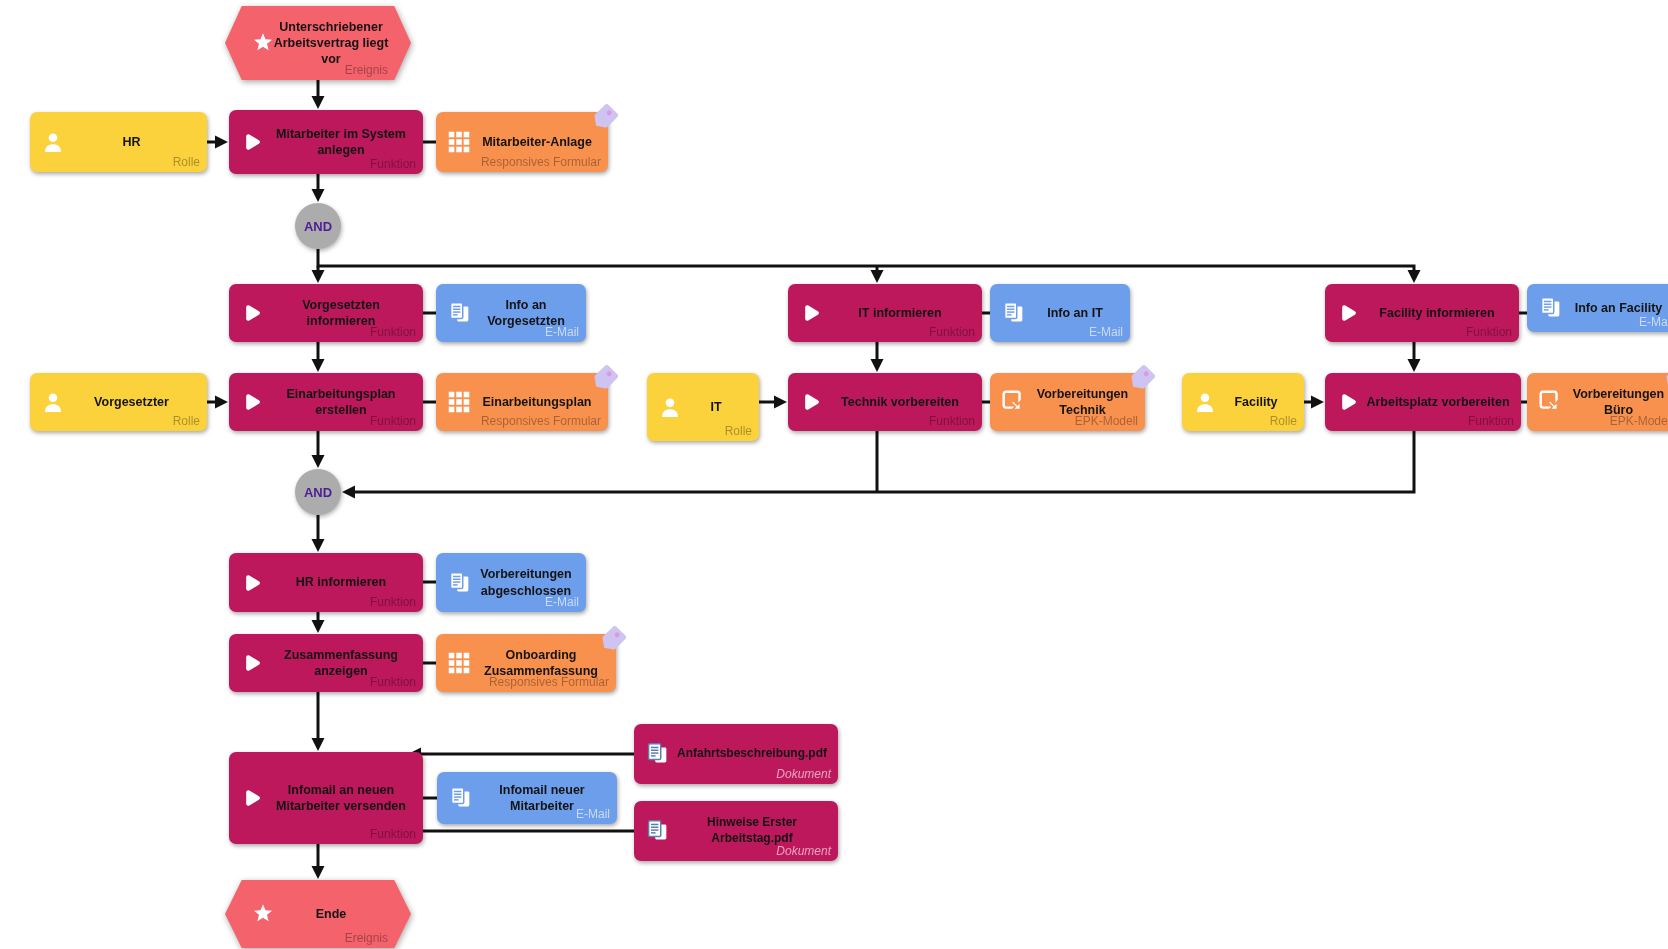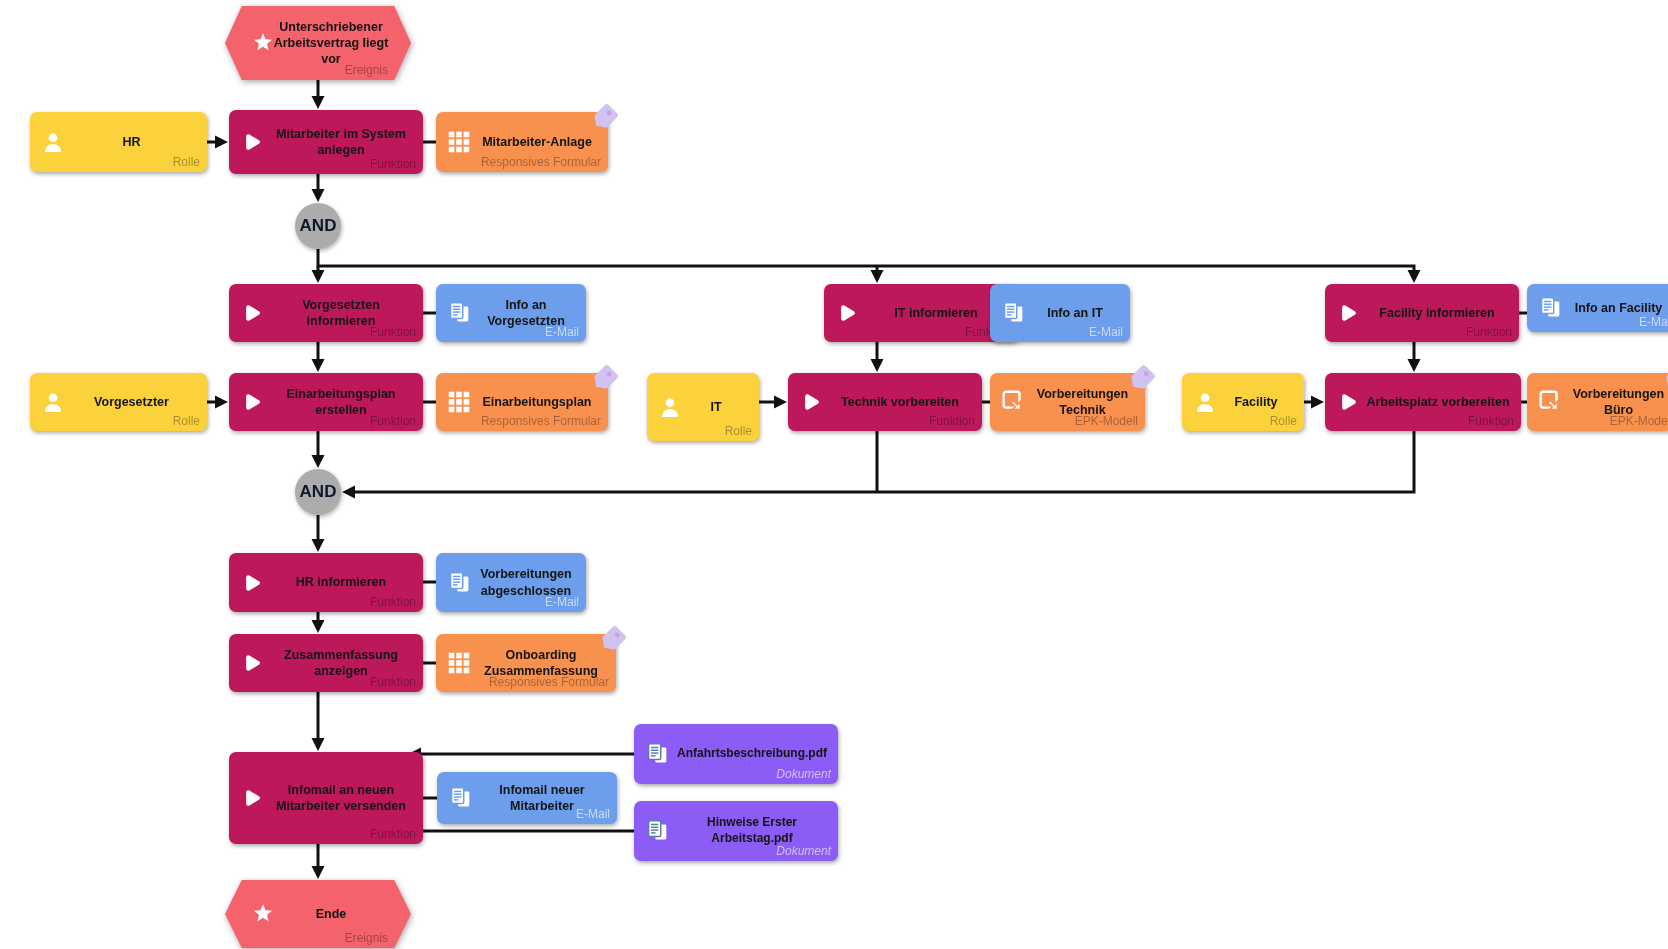--- a/index.html
+++ b/index.html
@@ -15,28 +15,28 @@
   .typelabel{position:absolute;right:7px;bottom:3px;font-size:12px;color:rgba(0,0,0,.33);}
   .icon{position:absolute;left:9px;top:50%;transform:translateY(-50%);width:28px;height:28px;}
   .function{background:#be185d;padding-left:16px;}
   .role{background:#FBD23C;}
   .role .title{padding-left:34px;padding-right:8px;border-radius:15px;}
   .form,.epk{background:#F9914E;}
   .email{background:#6D9EEB;}
   .email .title{padding:4px 8px 4px 38px;}
   .email .icon{color:#6D9EEB;}
   .email .typelabel{color:rgba(255,255,255,.62);}
-  .doc{background:#8b5cf6;}
+  .doc{background:#be185d;}
   .doc .title{font-size:12px;padding:4px 6px 4px 38px;}
   .doc .icon{color:#5B7CB0;}
   .doc .typelabel{color:rgba(255,255,255,.6);font-style:italic;}
   .epk .icon{color:#F9914E;}
   .tagbadge{position:absolute;top:-10px;right:-12px;width:30px;height:30px;z-index:2;}
   .gateway{width:46px;height:46px;border-radius:50%;background:#ACACAC;display:flex;align-items:center;
-           justify-content:center;font-weight:bold;font-size:17px;color:#0f172a;
+           justify-content:center;font-weight:bold;font-size:13px;color:#4c1d95;
            box-shadow:1px 2px 4px rgba(0,0,0,.3);}
   .hexwrap{filter:drop-shadow(1px 2px 3px rgba(0,0,0,.35));}
   .hex{position:relative;width:100%;height:100%;background:#F4626C;
        clip-path:polygon(0% 50%,9% 0%,91% 0%,100% 50%,91% 100%,9% 100%);}
   .hex .title{padding:4px 20px 4px 46px;}
   .hex .typelabel{right:23px;}
   .hex .icon{left:24px;}
 </style>
 </head>
 <body>
@@ -178,21 +178,21 @@
     <div class="title">Vorgesetzten informieren</div>
     <div class="typelabel">Funktion</div>
   </div>
   <div class="node email" style="left:414px;top:284px;width:150px;height:58px">
     <svg class="icon" viewBox="0 0 30 30">
         <use href="#sym-pages"></use>
       </svg>
     <div class="title">Info an Vorgesetzten</div>
     <div class="typelabel">E-Mail</div>
   </div>
-  <div class="node function" style="left:802px;top:284px;width:178px;height:58px">
+  <div class="node function" style="left:766px;top:284px;width:178px;height:58px">
     <svg class="icon" viewBox="0 0 30 30">
         <use href="#sym-play"></use>
       </svg>
     <div class="title">IT informieren</div>
     <div class="typelabel">Funktion</div>
   </div>
   <div class="node email" style="left:968px;top:284px;width:140px;height:58px">
     <svg class="icon" viewBox="0 0 30 30">
         <use href="#sym-pages"></use>
       </svg>

